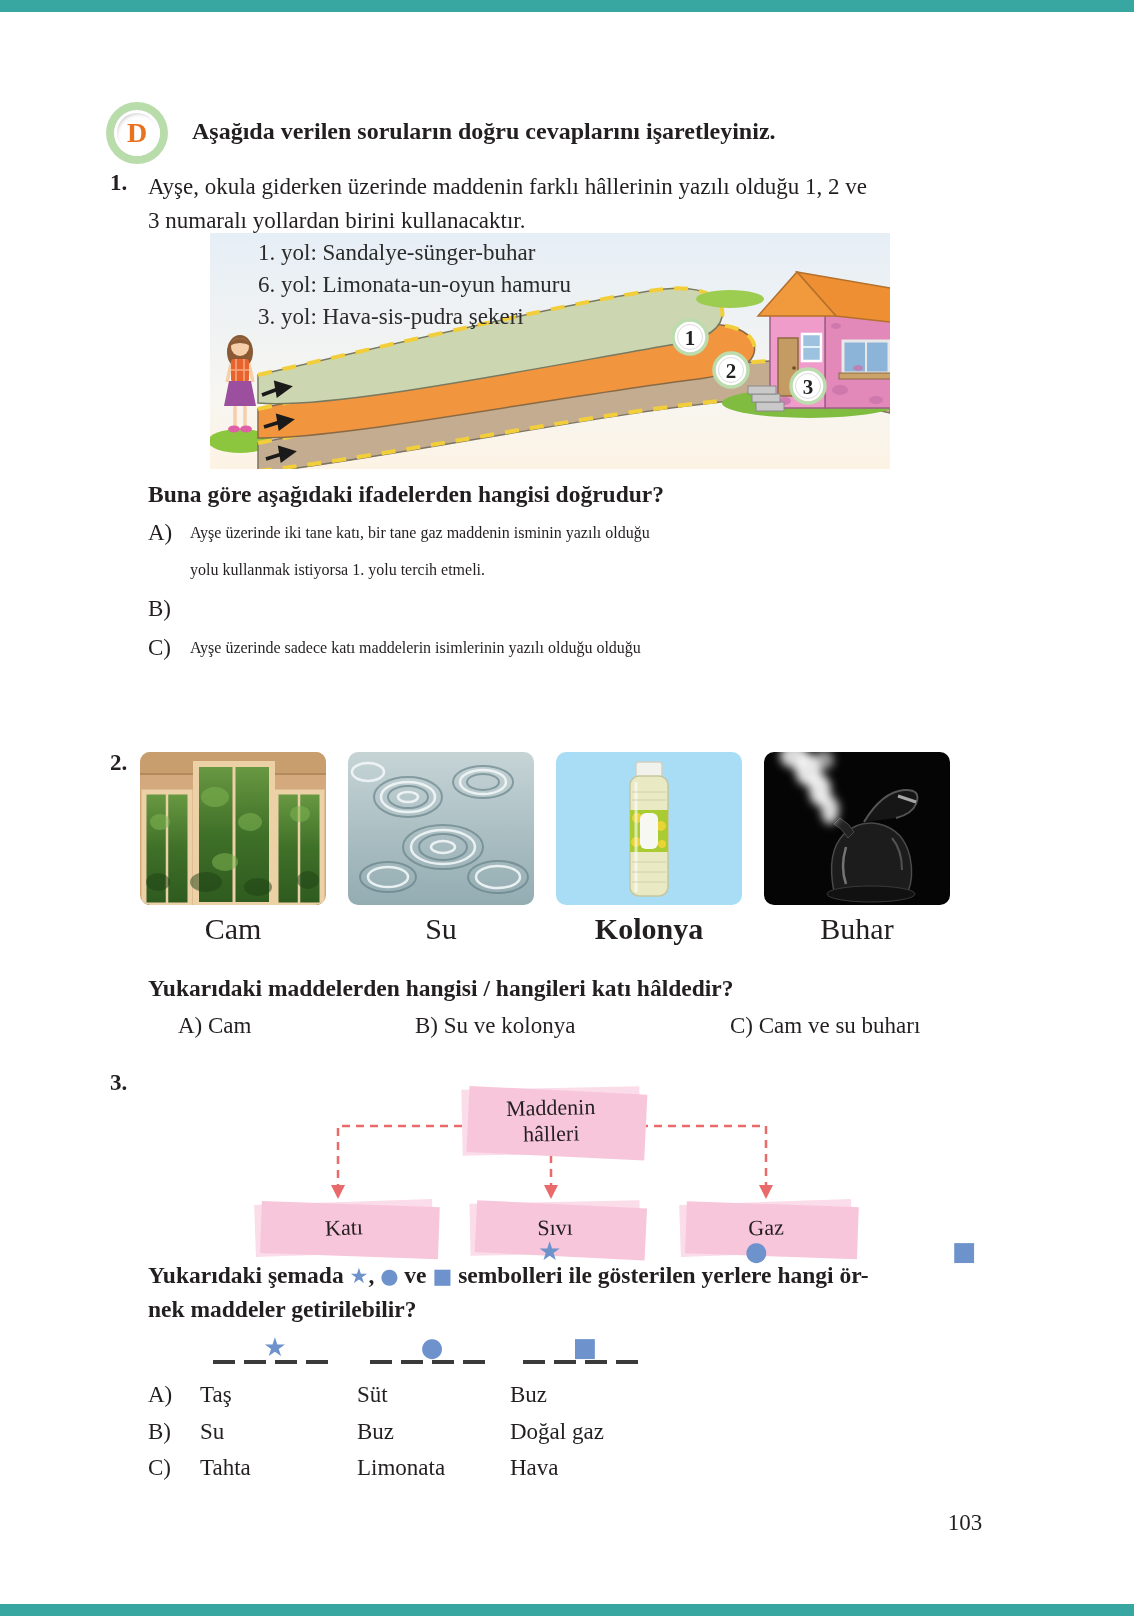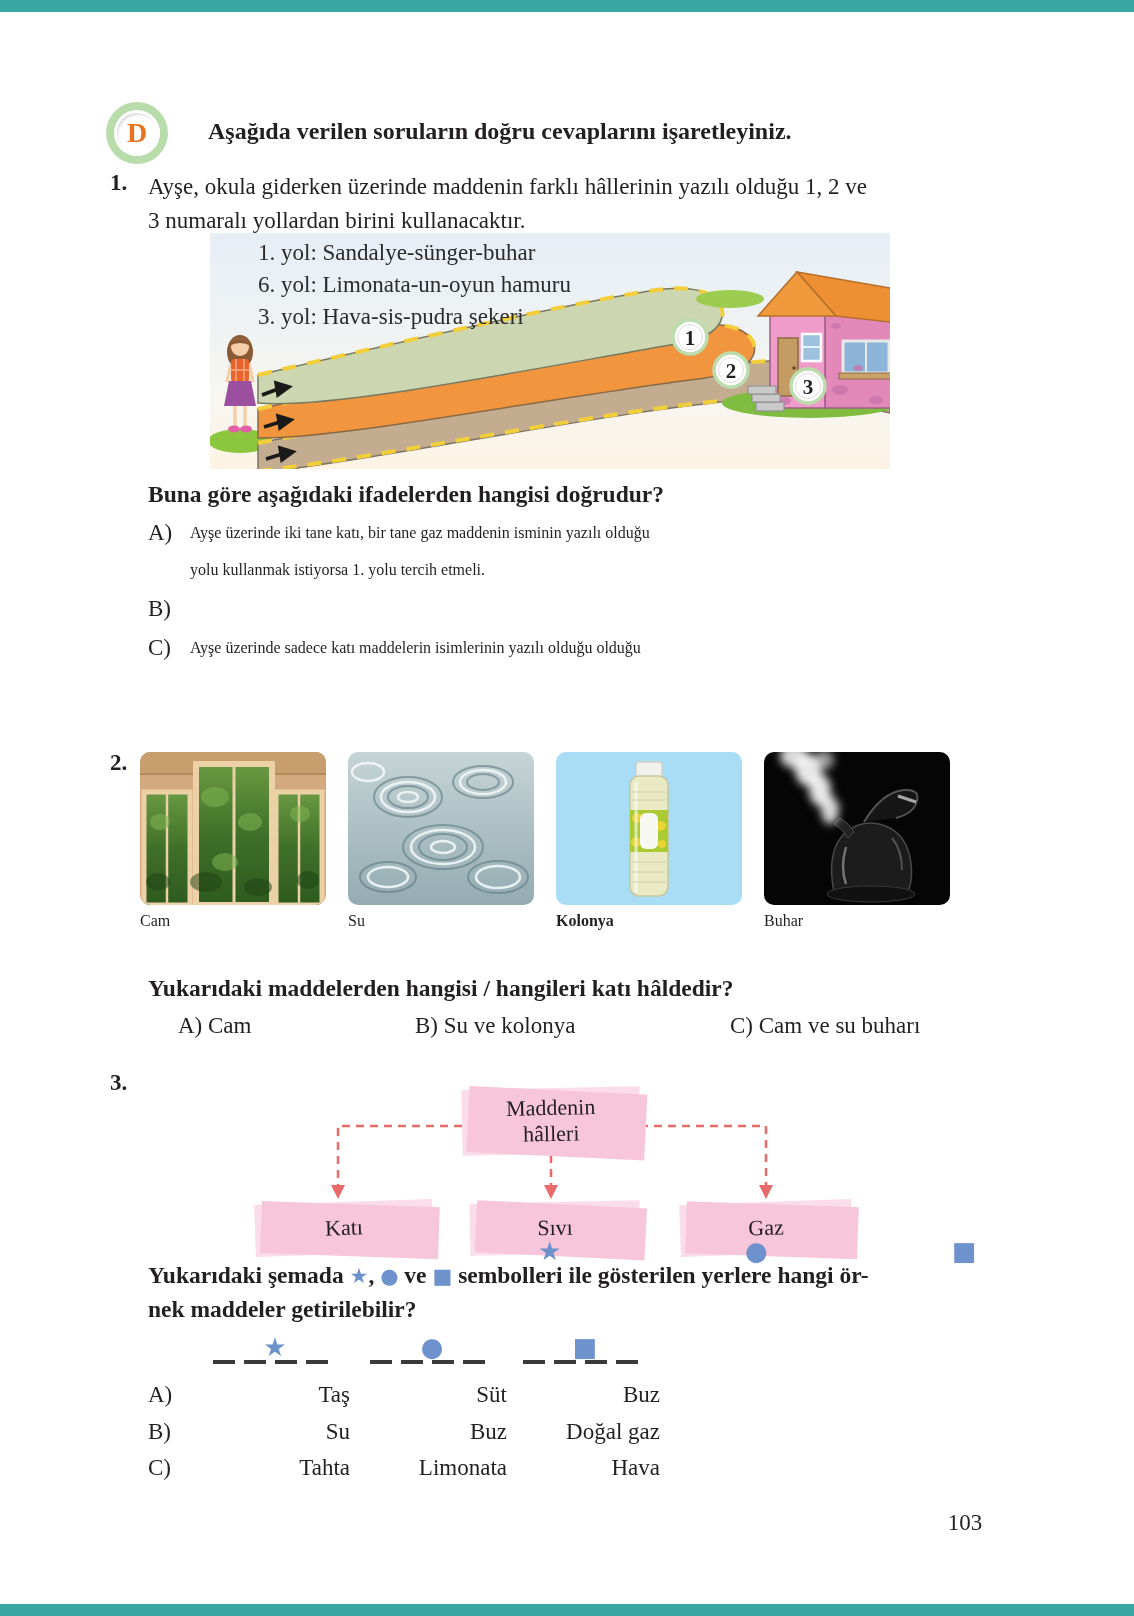--- a/index.html
+++ b/index.html
@@ -11,21 +11,21 @@
   .teal-bar { position:absolute; left:0; width:1134px; height:12px; background:#38a7a1; }
   .teal-bar.top { top:0; } .teal-bar.bottom { bottom:0; }
 
   
   .badge { position:absolute; left:106px; top:102px; width:62px; height:62px; border-radius:50%;
            background:#b9dcab; display:flex; align-items:center; justify-content:center; }
   .badge-inner { width:46px; height:46px; border-radius:50%; background:#ffffff;
            box-shadow: inset 0 0 0 3px #ffffff, inset 2px 3px 4px #b9b9b9;
            display:flex; align-items:center; justify-content:center;
            font-weight:bold; font-size:28px; color:#e8721f; }
-  .heading { position:absolute; left:208px; top:118px; font-weight:bold; font-size:24px; }
+  .heading { position:absolute; left:192px; top:118px; font-weight:bold; font-size:24px; }
 
   .qnum { position:absolute; font-weight:bold; font-size:23px; }
   .body-text { font-size:23px; line-height:34px; }
   .bold { font-weight:bold; }
 
   .q1-text { position:absolute; left:148px; top:170px; width:880px; }
 
   
   .illus { position:absolute; left:210px; top:233px; width:680px; height:236px; }
   .illus svg { position:absolute; left:0; top:0; }
@@ -33,21 +33,21 @@
 
   .q1-question { position:absolute; left:148px; top:481px; font-size:23.5px; }
   .options1 { position:absolute; left:148px; top:514px; width:880px; }
   .opt { display:flex; margin-bottom:2px; }
   .opt .letter { width:42px; flex:0 0 42px; font-size:23px; line-height:37px; }
   .opt .otext { font-size:16px; line-height:37px; }
 
   
   .photo { position:absolute; top:752px; width:186px; height:153px; border-radius:10px; overflow:hidden; }
   .photo svg { display:block; }
-  .photo-label { position:absolute; top:912px; width:186px; text-align:left; font-size:16px; }
+  .photo-label { position:absolute; top:912px; width:186px; text-align:center; font-size:30px; }
   .q2-question { position:absolute; left:148px; top:975px; font-size:23.5px; }
   .q2-opt { position:absolute; top:1013px; font-size:23px;margin-left:30px; }
 
   
   .diagram { position:absolute; left:220px; top:1055px; width:680px; height:215px; }
   .pinkbox { position:absolute; background:#fbdce9; display:flex; flex-direction:column;
              align-items:center; justify-content:center; font-size:22px; line-height:26px; }
   .pinkbox::before { content:""; position:absolute; left:0; top:0; right:0; bottom:0;
              background:#f7c6da; z-index:-1; transform:rotate(4deg) translate(6px,2px); }
   .rot-l { transform:rotate(-2deg); }
@@ -56,21 +56,21 @@
   .diag-sym { position:absolute; font-size:26px; }
 
   .q3-question { position:absolute; left:148px; width:900px; font-size:23.5px; line-height:34px; }
   .q3-question .sym { font-size:21px; }
 
   .colhead { position:absolute; width:130px; text-align:center; }
   .colhead .sym { font-size:26px; line-height:22px; display:block; }
   .dashline { margin:2px auto 0; width:124px; height:4px;
               background:repeating-linear-gradient(90deg,#3a3a3a 0 22px,transparent 22px 31px); }
   .trow-letter { position:absolute; left:148px; font-size:23px; }
-  .tcell { position:absolute; width:150px; text-align:right; font-size:23px; }
+  .tcell { position:absolute; width:150px; text-align:left; font-size:23px; }
 
   .page-num { position:absolute; left:930px; top:1510px; width:70px; text-align:center; font-size:23px; }
 </style>
 </head>
 <body>
 
 <div class="teal-bar top"></div>
 
 <div class="badge">
   <div class="badge-inner">D</div>

